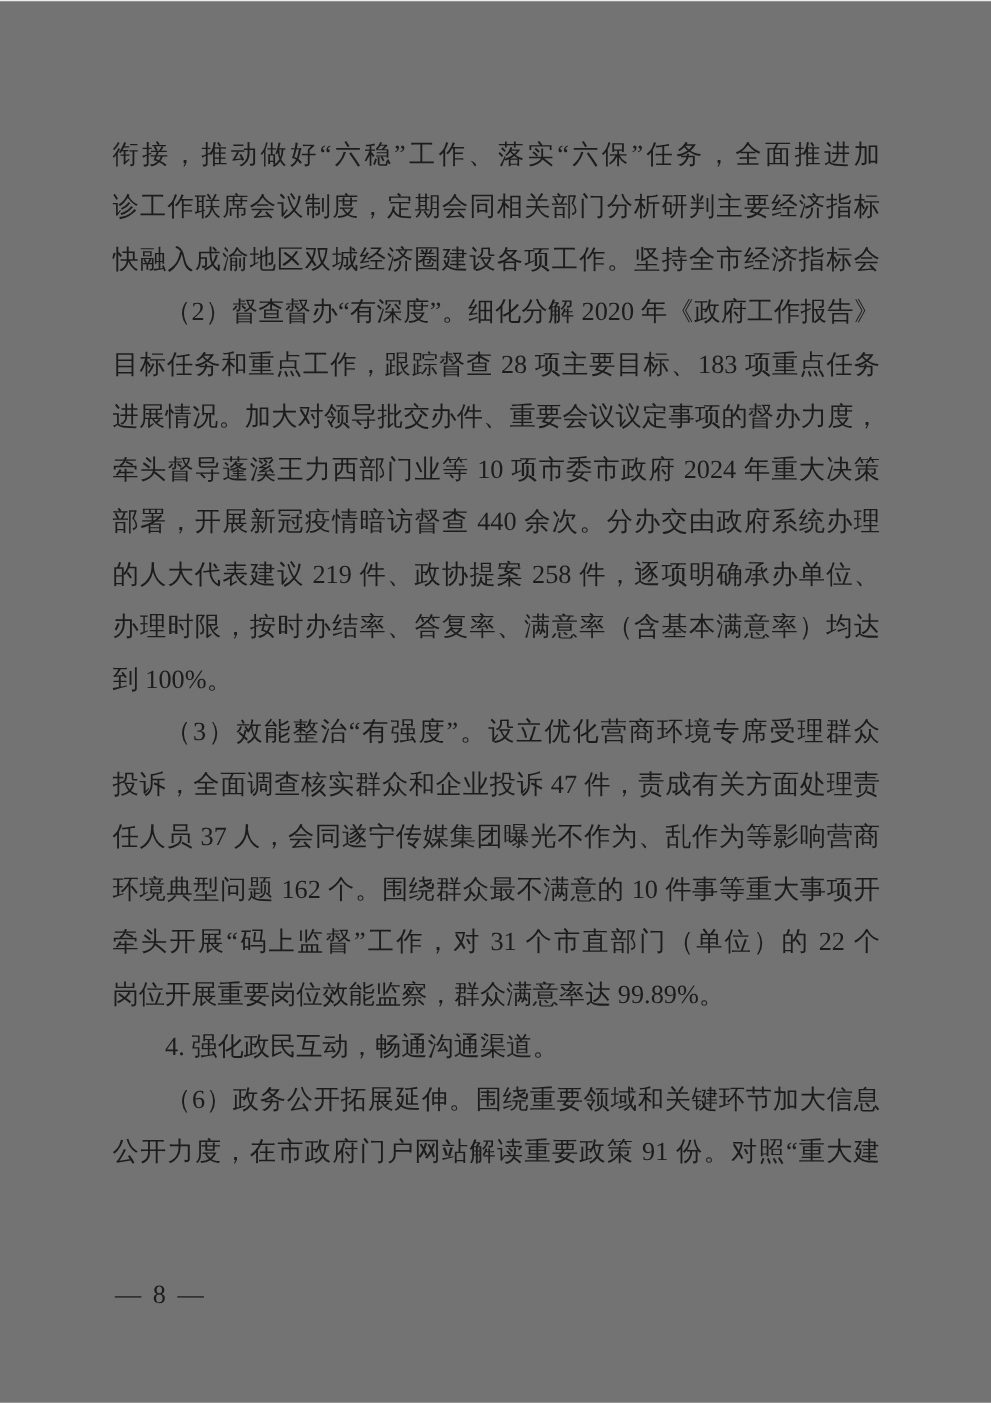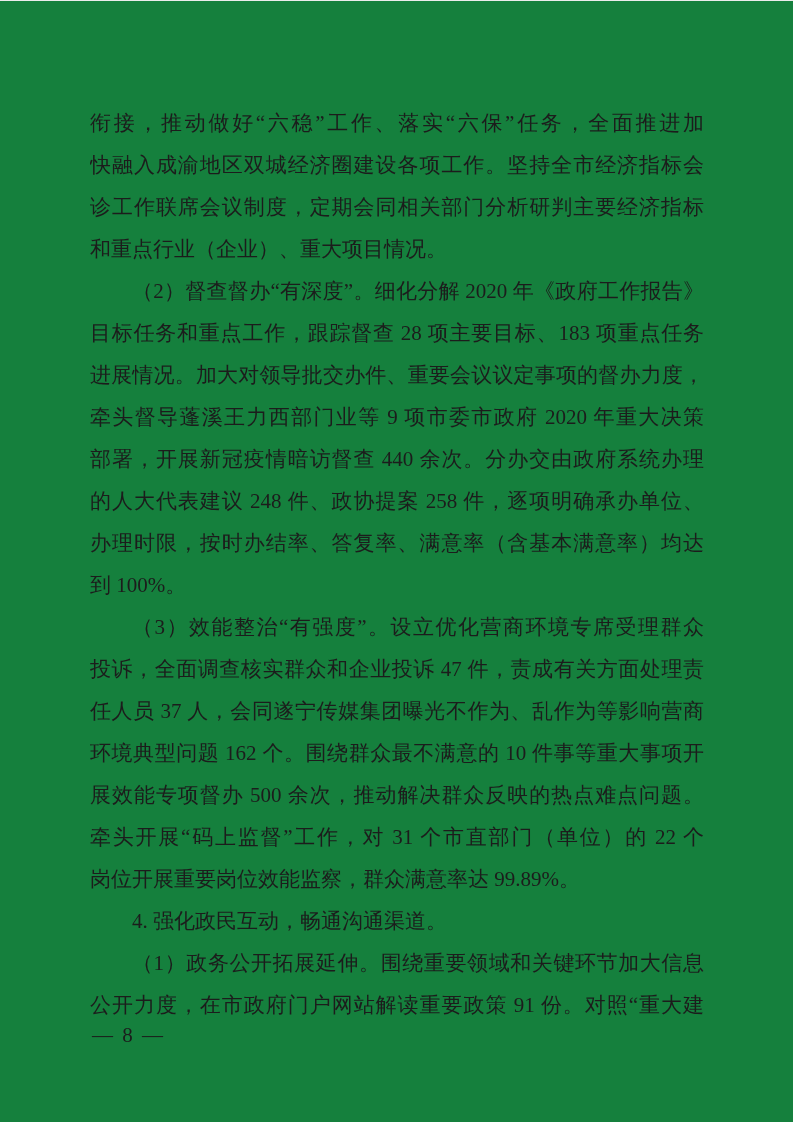--- a/index.html
+++ b/index.html
@@ -13,21 +13,21 @@
     position: relative;
     overflow: hidden;
     font-family: "Liberation Serif", "DejaVu Serif", serif;
   }
   .page {
     position: absolute;
     left: 0;
     top: 0;
     width: 793px;
     height: 1122px;
-    background: #15803d;
+    background: #737373;
     border-top: 1px solid #ececec;
     box-sizing: border-box;
   }
   .doc {
     position: absolute;
     left: 90px;
     top: 101px;
     width: 614px;
     font-size: 21px;
     line-height: 42px;
@@ -56,36 +56,34 @@
     color: #1c1c1c;
     word-spacing: 4px;
   }
 </style>
 </head>
 <body>
 
 <div class="page">
   <div class="doc" id="doc-body">
       <div class="line justify">衔接，推动做好“六稳”工作、落实“六保”任务，全面推进加</div>
+      <div class="line justify">诊工作联席会议制度，定期会同相关部门分析研判主要经济指标</div>
       <div class="line justify">快融入成渝地区双城经济圈建设各项工作。坚持全市经济指标会</div>
-      <div class="line justify">诊工作联席会议制度，定期会同相关部门分析研判主要经济指标</div>
-      <div class="line">和重点行业（企业）、重大项目情况。</div>
       <div class="line indent justify">（2）督查督办“有深度”。细化分解 2020 年《政府工作报告》</div>
       <div class="line justify">目标任务和重点工作，跟踪督查 28 项主要目标、183 项重点任务</div>
       <div class="line justify">进展情况。加大对领导批交办件、重要会议议定事项的督办力度，</div>
-      <div class="line justify">牵头督导蓬溪王力西部门业等 9 项市委市政府 2020 年重大决策</div>
+      <div class="line justify">牵头督导蓬溪王力西部门业等 10 项市委市政府 2024 年重大决策</div>
       <div class="line justify">部署，开展新冠疫情暗访督查 440 余次。分办交由政府系统办理</div>
-      <div class="line justify">的人大代表建议 248 件、政协提案 258 件，逐项明确承办单位、</div>
+      <div class="line justify">的人大代表建议 219 件、政协提案 258 件，逐项明确承办单位、</div>
       <div class="line justify">办理时限，按时办结率、答复率、满意率（含基本满意率）均达</div>
       <div class="line">到 100%。</div>
       <div class="line indent justify">（3）效能整治“有强度”。设立优化营商环境专席受理群众</div>
       <div class="line justify">投诉，全面调查核实群众和企业投诉 47 件，责成有关方面处理责</div>
       <div class="line justify">任人员 37 人，会同遂宁传媒集团曝光不作为、乱作为等影响营商</div>
       <div class="line justify">环境典型问题 162 个。围绕群众最不满意的 10 件事等重大事项开</div>
-      <div class="line justify">展效能专项督办 500 余次，推动解决群众反映的热点难点问题。</div>
       <div class="line justify">牵头开展“码上监督”工作，对 31 个市直部门（单位）的 22 个</div>
       <div class="line">岗位开展重要岗位效能监察，群众满意率达 99.89%。</div>
       <div class="line indent">4. 强化政民互动，畅通沟通渠道。</div>
-      <div class="line indent justify">（1）政务公开拓展延伸。围绕重要领域和关键环节加大信息</div>
+      <div class="line indent justify">（6）政务公开拓展延伸。围绕重要领域和关键环节加大信息</div>
       <div class="line justify">公开力度，在市政府门户网站解读重要政策 91 份。对照“重大建</div>
     </div>
   <div class="footer">— 8 —</div>
 </div>
 
 </body></html>

